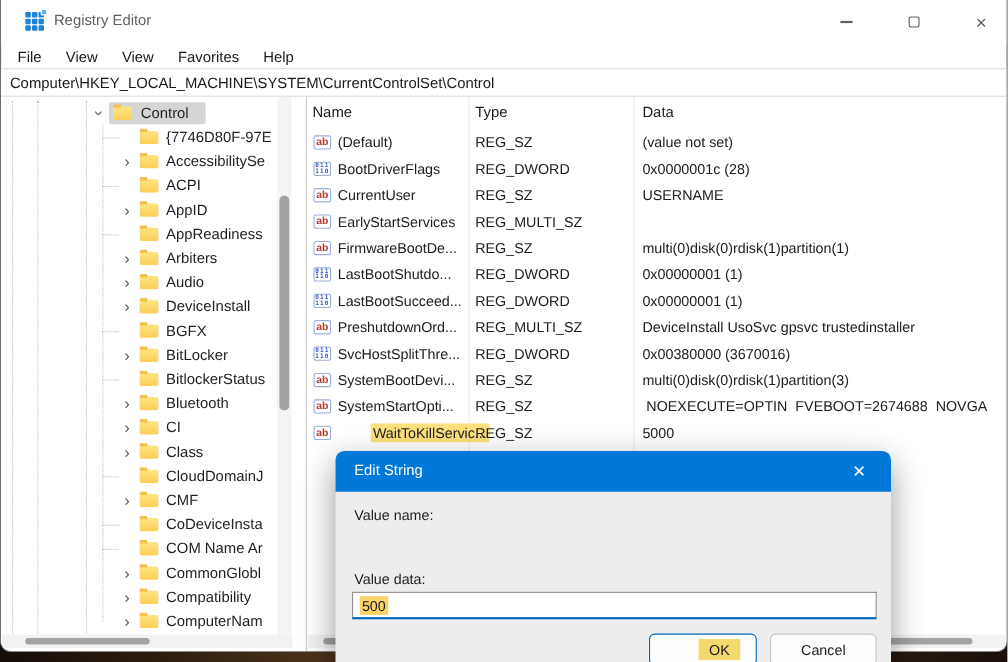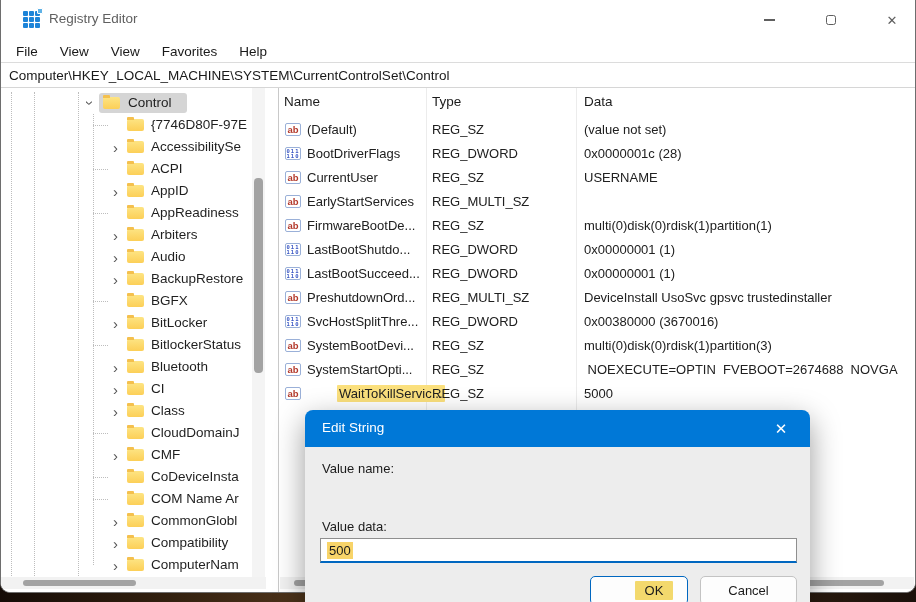--- a/index.html
+++ b/index.html
@@ -184,21 +184,21 @@
               <span class="label" style="left: 150px;">Arbiters</span>
             </div>
             <div class="trow" style="top: 158px;">
               <span class="chev">›</span>
               <div class="folder" style="left: 126px;"></div>
               <span class="label" style="left: 150px;">Audio</span>
             </div>
             <div class="trow" style="top: 180px;">
               <span class="chev">›</span>
               <div class="folder" style="left: 126px;"></div>
-              <span class="label" style="left: 150px;">BackupRestore</span>
+              <span class="label" style="left: 150px;">DeviceInstall</span>
             </div>
             <div class="trow" style="top: 202px;">
               <div class="conn"></div>
               <div class="folder" style="left: 126px;"></div>
               <span class="label" style="left: 150px;">BGFX</span>
             </div>
             <div class="trow" style="top: 224px;">
               <span class="chev">›</span>
               <div class="folder" style="left: 126px;"></div>
               <span class="label" style="left: 150px;">BitLocker</span>

